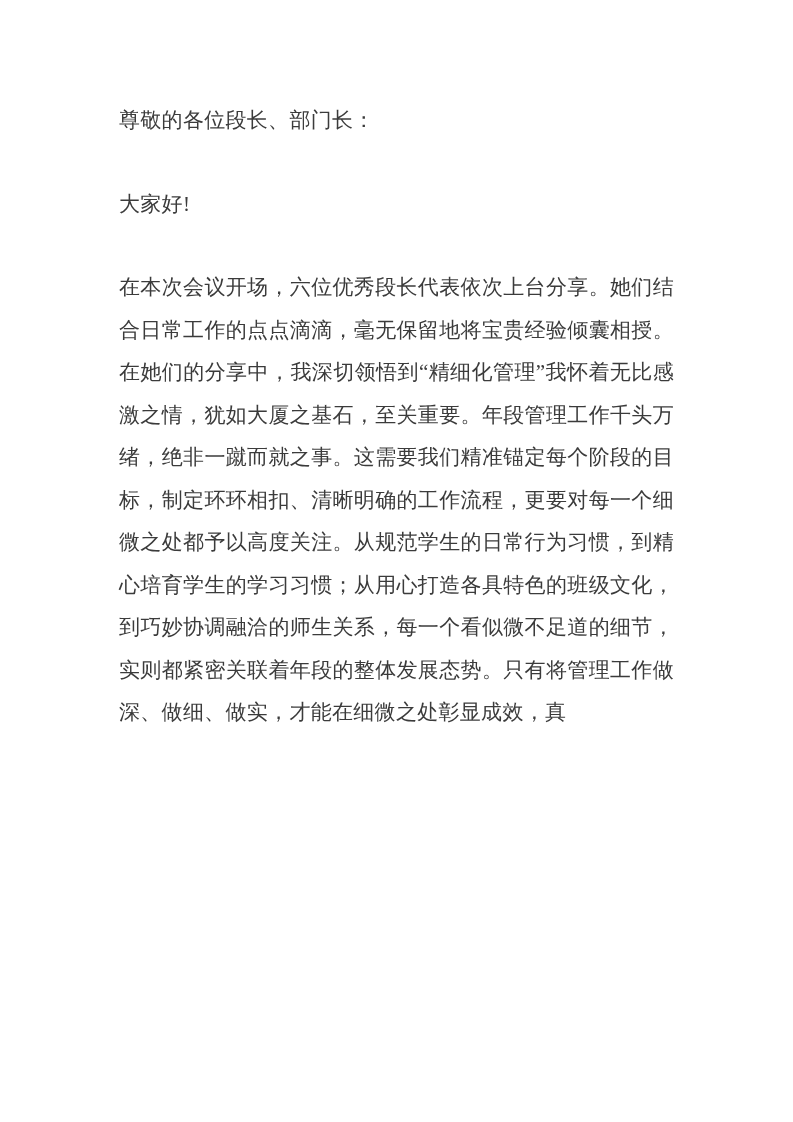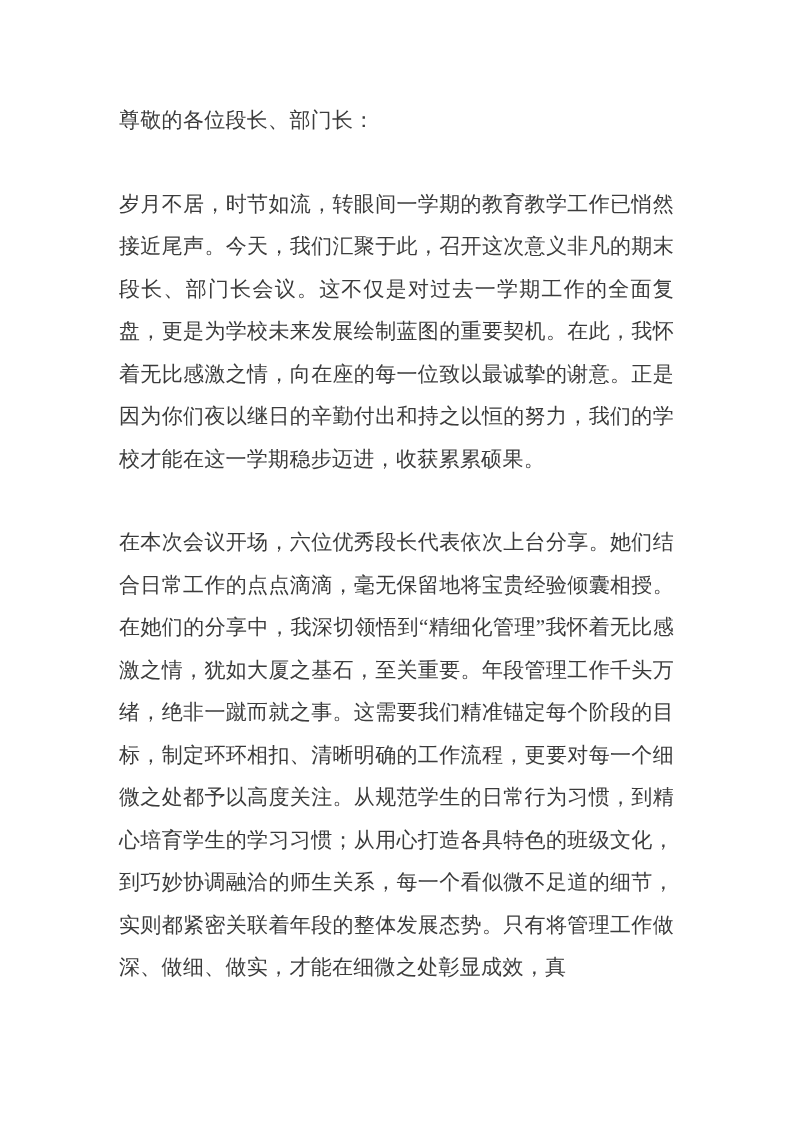--- a/index.html
+++ b/index.html
@@ -31,15 +31,15 @@
   }
   .page p.single-line {
     text-align: left;
   }
 </style>
 </head>
 <body>
 
 <div class="page">
   <p class="single-line">尊敬的各位段长、部门长：</p>
-  <p>岁月不居，时节如流，转眼间一学期的教育教学工作已悄然接近尾声。今天，我们汇聚于此，召开这次意义非凡的期末段长、部门长会议。这不仅是对过去一学期工作的全面复盘，更是为学校未来发展绘制蓝图的重要契机。在此，我怀着无比感激之情，向在座的每一位致以最诚挚的谢意。正是因为你们夜以继日的辛勤付出和持之以恒的努力，我们的学校才能在这一学期稳步迈进，收获累累硕果。</p>
+  <p class="single-line">大家好!</p>
   <p>在本次会议开场，六位优秀段长代表依次上台分享。她们结合日常工作的点点滴滴，毫无保留地将宝贵经验倾囊相授。在她们的分享中，我深切领悟到“精细化管理”我怀着无比感激之情，犹如大厦之基石，至关重要。年段管理工作千头万绪，绝非一蹴而就之事。这需要我们精准锚定每个阶段的目标，制定环环相扣、清晰明确的工作流程，更要对每一个细微之处都予以高度关注。从规范学生的日常行为习惯，到精心培育学生的学习习惯；从用心打造各具特色的班级文化，到巧妙协调融洽的师生关系，每一个看似微不足道的细节，实则都紧密关联着年段的整体发展态势。只有将管理工作做深、做细、做实，才能在细微之处彰显成效，真</p>
 </div>
 
 </body></html>

